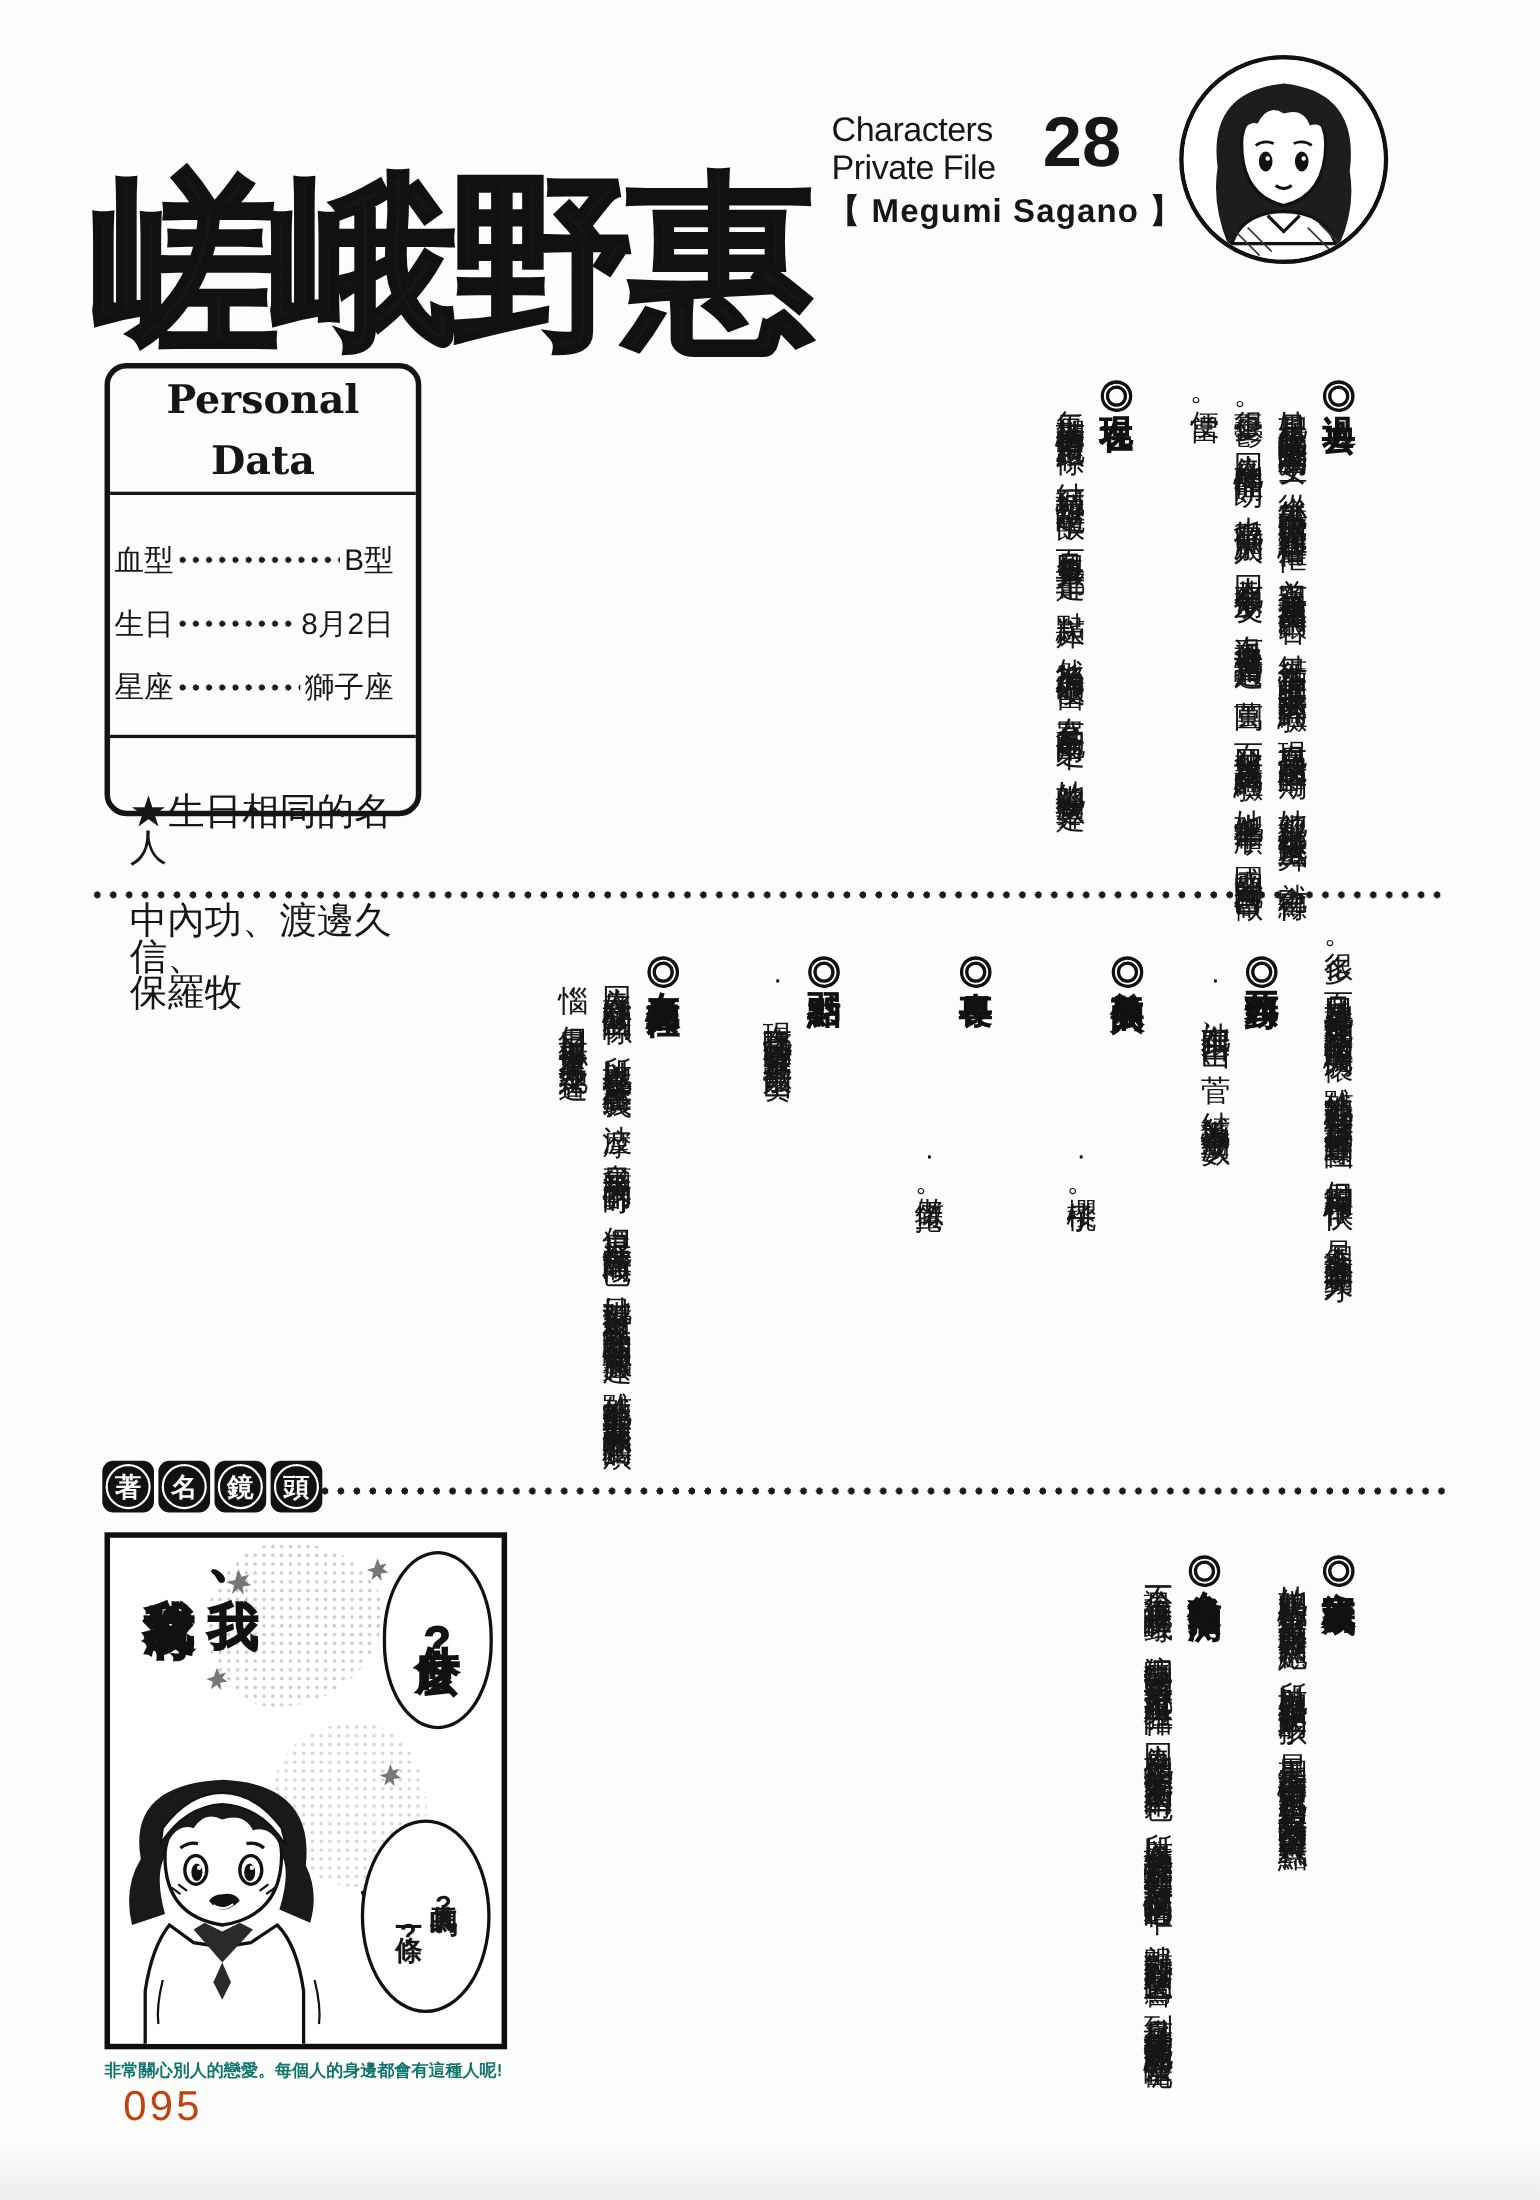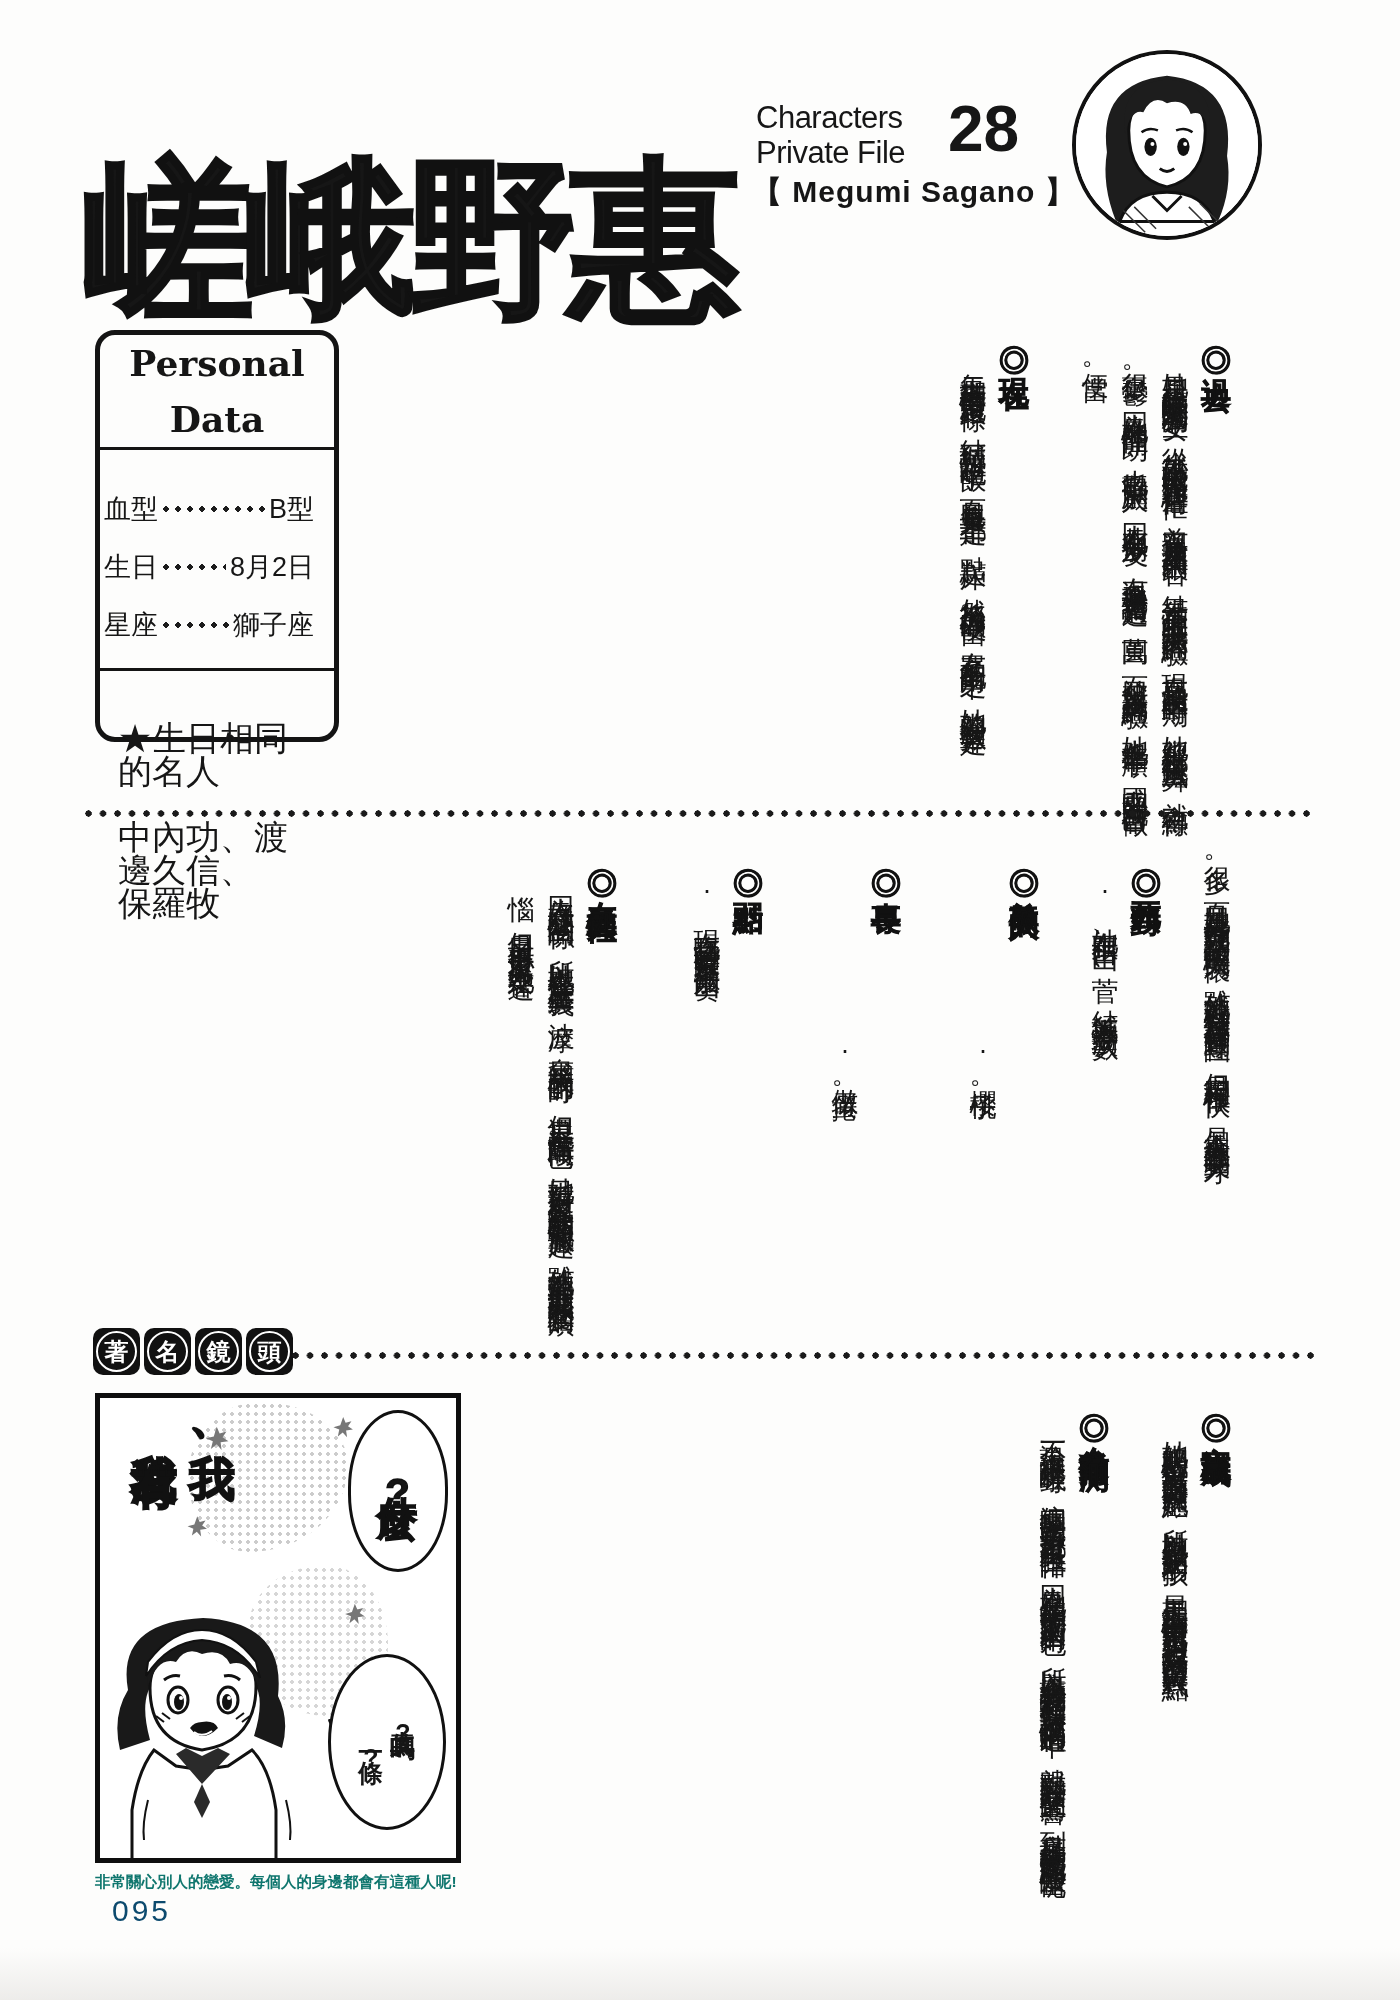--- a/index.html
+++ b/index.html
@@ -13,21 +13,21 @@
          font-weight:900;letter-spacing:-8px;-webkit-text-stroke:3px #111;white-space:nowrap;}
   .subtitle{position:absolute;left:756px;top:100px;font-size:31px;font-weight:400;
             line-height:35px;letter-spacing:-0.5px;white-space:pre-line;}
   .fileno{position:absolute;left:948px;top:92px;font-size:64px;font-weight:800;}
   .romaji{position:absolute;left:752px;top:172px;font-size:30px;font-weight:700;letter-spacing:1px;}
   .portrait{position:absolute;left:1072px;top:50px;width:182px;height:182px;border:4px solid #111;
             border-radius:50%;overflow:hidden;background:#fff;}
   .portrait svg{display:block;width:100%;height:100%;}
 
   
-  .pd-box{position:absolute;left:95px;top:330px;width:244px;height:412px;border:5px solid #141414;
+  .pd-box{position:absolute;left:95px;top:330px;width:288px;height:412px;border:5px solid #141414;
           border-radius:20px;background:#fdfdfc;box-sizing:border-box;}
   .pd-title{font-family:"DejaVu Serif","Liberation Serif",serif;font-weight:800;font-size:36px;
             text-align:center;line-height:56px;letter-spacing:0px;}
   .pd-rule{border-top:3px solid #141414;}
   .pd-rows{padding:30px 20px 14px 4px;}
   .pd-row{display:flex;align-items:center;height:58px;font-size:27px;font-weight:500;}
   .pd-dots{flex:1;height:8px;margin:0 4px;align-self:center;
            background-image:radial-gradient(circle at 4px 4px,#1c1c1c 2.6px,transparent 2.9px);
            background-size:12px 8px;background-repeat:repeat-x;background-position:left center;}
   .pd-star{padding:18px 18px 0 18px;font-size:34px;line-height:33px;font-weight:400;white-space:pre-line;}
@@ -73,22 +73,22 @@
             font-size:40px;font-weight:800;letter-spacing:3px;-webkit-text-stroke:1.5px #111;}
   .bub-really{right:10px;bottom:28px;width:112px;height:170px;border-radius:50%/50%;
               font-size:25px;font-weight:700;letter-spacing:3px;line-height:32px;white-space:pre-line;}
   .shout{position:absolute;left:26px;top:20px;writing-mode:vertical-rl;text-orientation:upright;
          font-size:46px;font-weight:900;letter-spacing:5px;line-height:58px;white-space:pre-line;
          -webkit-text-stroke:2px #111;}
   .girl{position:absolute;left:-2px;bottom:-4px;width:238px;height:292px;}
 
   .caption{position:absolute;left:95px;top:1872px;width:372px;font-size:15.5px;font-weight:700;
            letter-spacing:0;color:#0f766e;}
-  .pageno{position:absolute;left:112px;top:1894px;font-size:30px;font-weight:500;
-          letter-spacing:3px;color:#0c4a6e;}
+  .pageno{position:absolute;left:112px;top:1894px;font-size:38px;font-weight:500;
+          letter-spacing:3px;color:#c2410c;}
 </style>
 </head>
 <body>
 
 <div class="page">
 
   <h1 class="title">嵯峨野惠</h1>
   <div class="subtitle">Characters
 Private File</div>
   <div class="fileno">28</div>

